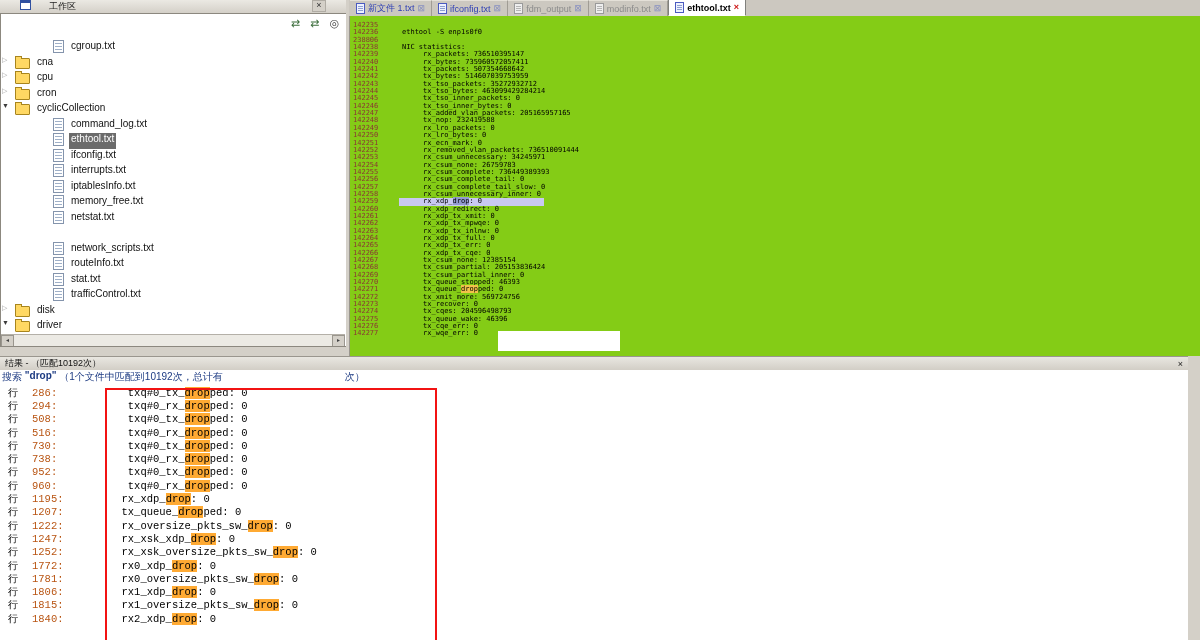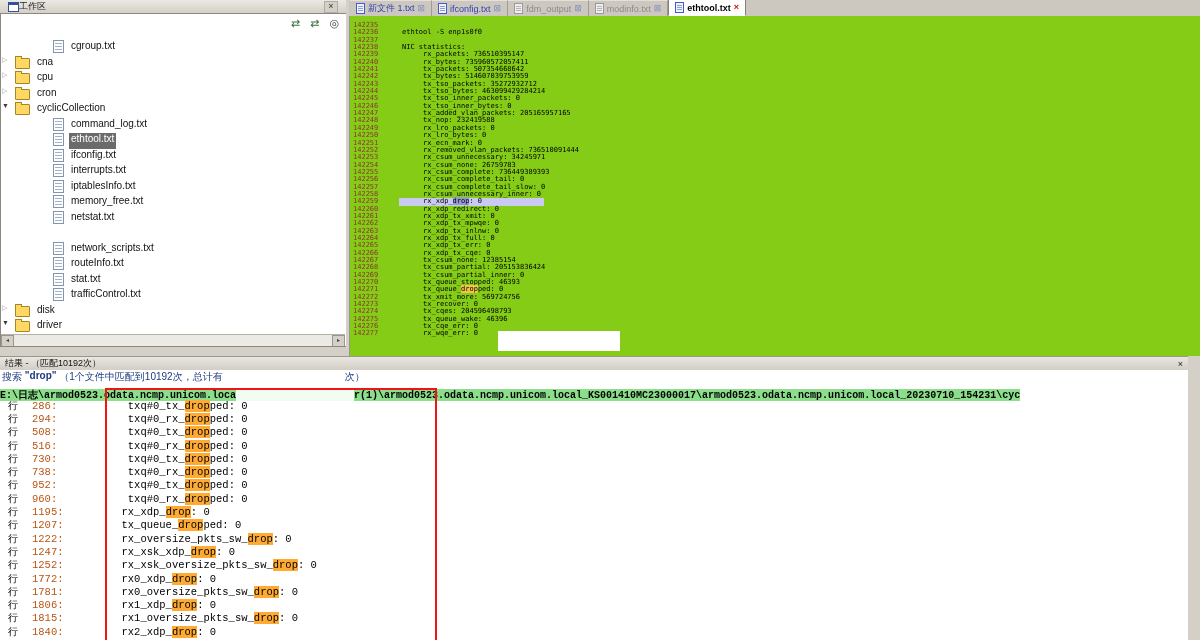--- a/index.html
+++ b/index.html
@@ -1,21 +1,21 @@
 <!DOCTYPE html>
 <html><head>
 <meta charset="utf-8">
 <style>
   html,body{margin:0;padding:0}
   body{width:1200px;height:640px;overflow:hidden;font-family:"Liberation Sans",sans-serif;background:#d4d0c8}
   #root{position:relative;width:1200px;height:640px;background:#d4d0c8;overflow:hidden}
 
   
   .left-panel{position:absolute;left:0;top:0;width:346px;height:356px}
-  .panel-header{position:absolute;top:0;left:0;right:0;height:13px;display:flex;align-items:center;gap:0;padding:0 8px;font-size:9px;color:#222;background:linear-gradient(#ebe9e3,#d4d0c8);border-bottom:1px solid #aaa69e}
+  .panel-header{position:absolute;top:0;left:0;right:0;height:13px;display:flex;gap:18px;padding:0 20px;font-size:9px;color:#222;background:linear-gradient(#ebe9e3,#d4d0c8);border-bottom:1px solid #aaa69e}
   .win-icon{width:9px;height:8px;border:1px solid #3050a0;background:#fff;position:relative;flex:0 0 auto}
   .win-icon::before{content:"";position:absolute;left:0;right:0;top:0;height:2px;background:#3050a0}
   .panel-close{margin-left:auto;width:12px;height:10px;line-height:9px;text-align:center;font-size:9px;color:#333;border:1px solid #b0aca4;background:#d4d0c8;cursor:default}
   .tree-area{position:absolute;top:13px;left:0;width:346px;height:332px;background:#fff;border:1px solid #8c887f;overflow:hidden}
   .tree-tools{position:absolute;top:3px;right:8px;display:flex;gap:10px;z-index:5}
   .tool-glyph{font-size:11px;color:#3c6e3c;line-height:12px}
   .tool-glyph.dark{color:#333}
   .tree-rows{position:absolute;top:26px;left:0;right:0}
   .tree-row{height:15.5px;display:flex;white-space:nowrap;font-size:10px;color:#111}
   .tr-ind1{padding-left:1px}
@@ -228,21 +228,21 @@
           <span class="tab-doc"></span>
           <span class="tab-label">ethtool.txt</span>
           <span class="tab-close">×</span>
         </div>
       </div>
     <span class="tabbar-close">×</span>
     <div class="editor-body">
       <div class="elines" id="elines">
           <div class="eline"><span class="num">142235</span><span class="txt"></span></div>
           <div class="eline"><span class="num">142236</span><span class="txt">ethtool -S enp1s0f0</span></div>
-          <div class="eline"><span class="num">142237</span><span class="txt"></span></div>
+          <div class="eline"><span class="num">238806</span><span class="txt"></span></div>
           <div class="eline"><span class="num">142238</span><span class="txt">NIC statistics:</span></div>
           <div class="eline"><span class="num">142239</span><span class="txt">     rx_packets: 736510395147</span></div>
           <div class="eline"><span class="num">142240</span><span class="txt">     rx_bytes: 735960572057411</span></div>
           <div class="eline"><span class="num">142241</span><span class="txt">     tx_packets: 507354668642</span></div>
           <div class="eline"><span class="num">142242</span><span class="txt">     tx_bytes: 514607039753959</span></div>
           <div class="eline"><span class="num">142243</span><span class="txt">     tx_tso_packets: 35272932712</span></div>
           <div class="eline"><span class="num">142244</span><span class="txt">     tx_tso_bytes: 463099429284214</span></div>
           <div class="eline"><span class="num">142245</span><span class="txt">     tx_tso_inner_packets: 0</span></div>
           <div class="eline"><span class="num">142246</span><span class="txt">     tx_tso_inner_bytes: 0</span></div>
           <div class="eline"><span class="num">142247</span><span class="txt">     tx_added_vlan_packets: 205165957165</span></div>
@@ -287,21 +287,20 @@
 
   <div class="censor" style="left:498px;top:331px;width:122px;height:20px"></div>
 
   <div class="bottom-panel">
     <div class="results-header">
       <span>结果 -  （匹配10192次）</span>
       <span class="results-close">×</span>
     </div>
     <div class="results-body">
       <div class="search-line"><span>搜索 </span><b>"drop"</b><span> （1个文件中匹配到10192次，总计有</span><span class="inline-censor"></span><span>次）</span></div>
-      <div class="path-row"><span class="path-line"><span>E:\日志\armod0523.odata.ncmp.unicom.loca</span><span class="path-censor"></span><span>r(1)\armod0523.odata.ncmp.unicom.local_KS001410MC23000017\armod0523.odata.ncmp.unicom.local_20230710_154231\cyc</span></span></div>
       <div class="rrows" id="rrows">
           <div class="r-row"><span class="r-hang">行</span><span class="r-num">286:</span><span class="r-txt">      txq#0_tx_<span class="hl">drop</span>ped: 0</span></div>
           <div class="r-row"><span class="r-hang">行</span><span class="r-num">294:</span><span class="r-txt">      txq#0_rx_<span class="hl">drop</span>ped: 0</span></div>
           <div class="r-row"><span class="r-hang">行</span><span class="r-num">508:</span><span class="r-txt">      txq#0_tx_<span class="hl">drop</span>ped: 0</span></div>
           <div class="r-row"><span class="r-hang">行</span><span class="r-num">516:</span><span class="r-txt">      txq#0_rx_<span class="hl">drop</span>ped: 0</span></div>
           <div class="r-row"><span class="r-hang">行</span><span class="r-num">730:</span><span class="r-txt">      txq#0_tx_<span class="hl">drop</span>ped: 0</span></div>
           <div class="r-row"><span class="r-hang">行</span><span class="r-num">738:</span><span class="r-txt">      txq#0_rx_<span class="hl">drop</span>ped: 0</span></div>
           <div class="r-row"><span class="r-hang">行</span><span class="r-num">952:</span><span class="r-txt">      txq#0_tx_<span class="hl">drop</span>ped: 0</span></div>
           <div class="r-row"><span class="r-hang">行</span><span class="r-num">960:</span><span class="r-txt">      txq#0_rx_<span class="hl">drop</span>ped: 0</span></div>
           <div class="r-row"><span class="r-hang">行</span><span class="r-num">1195:</span><span class="r-txt">     rx_xdp_<span class="hl">drop</span>: 0</span></div>

